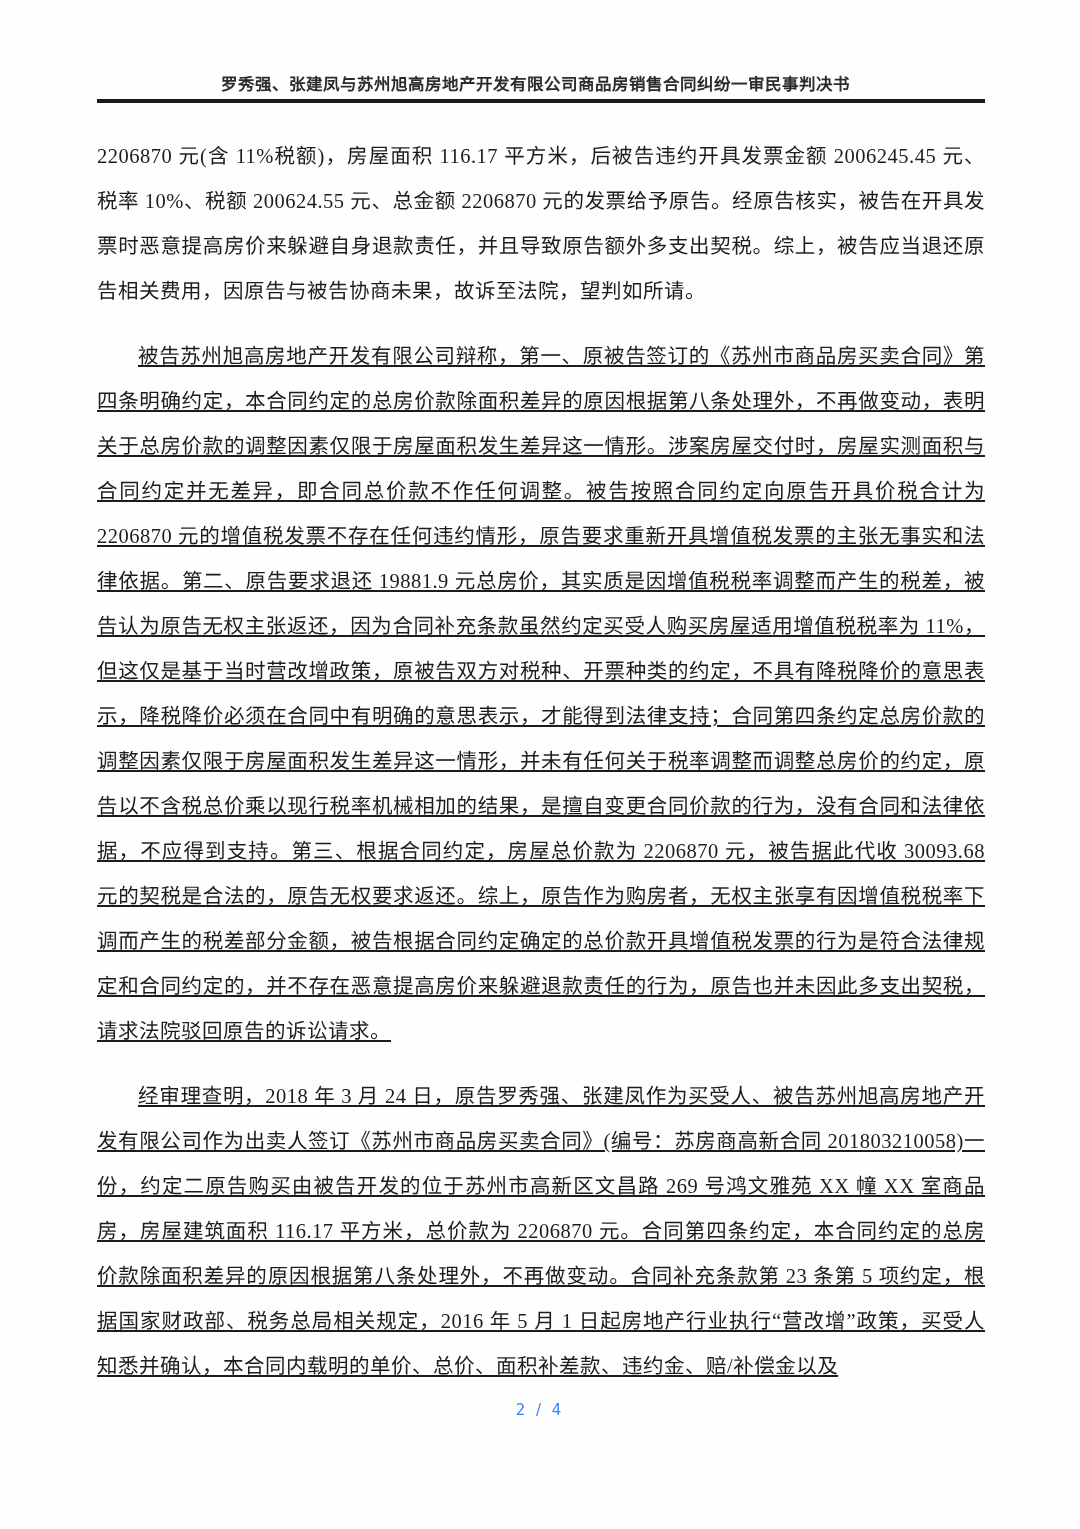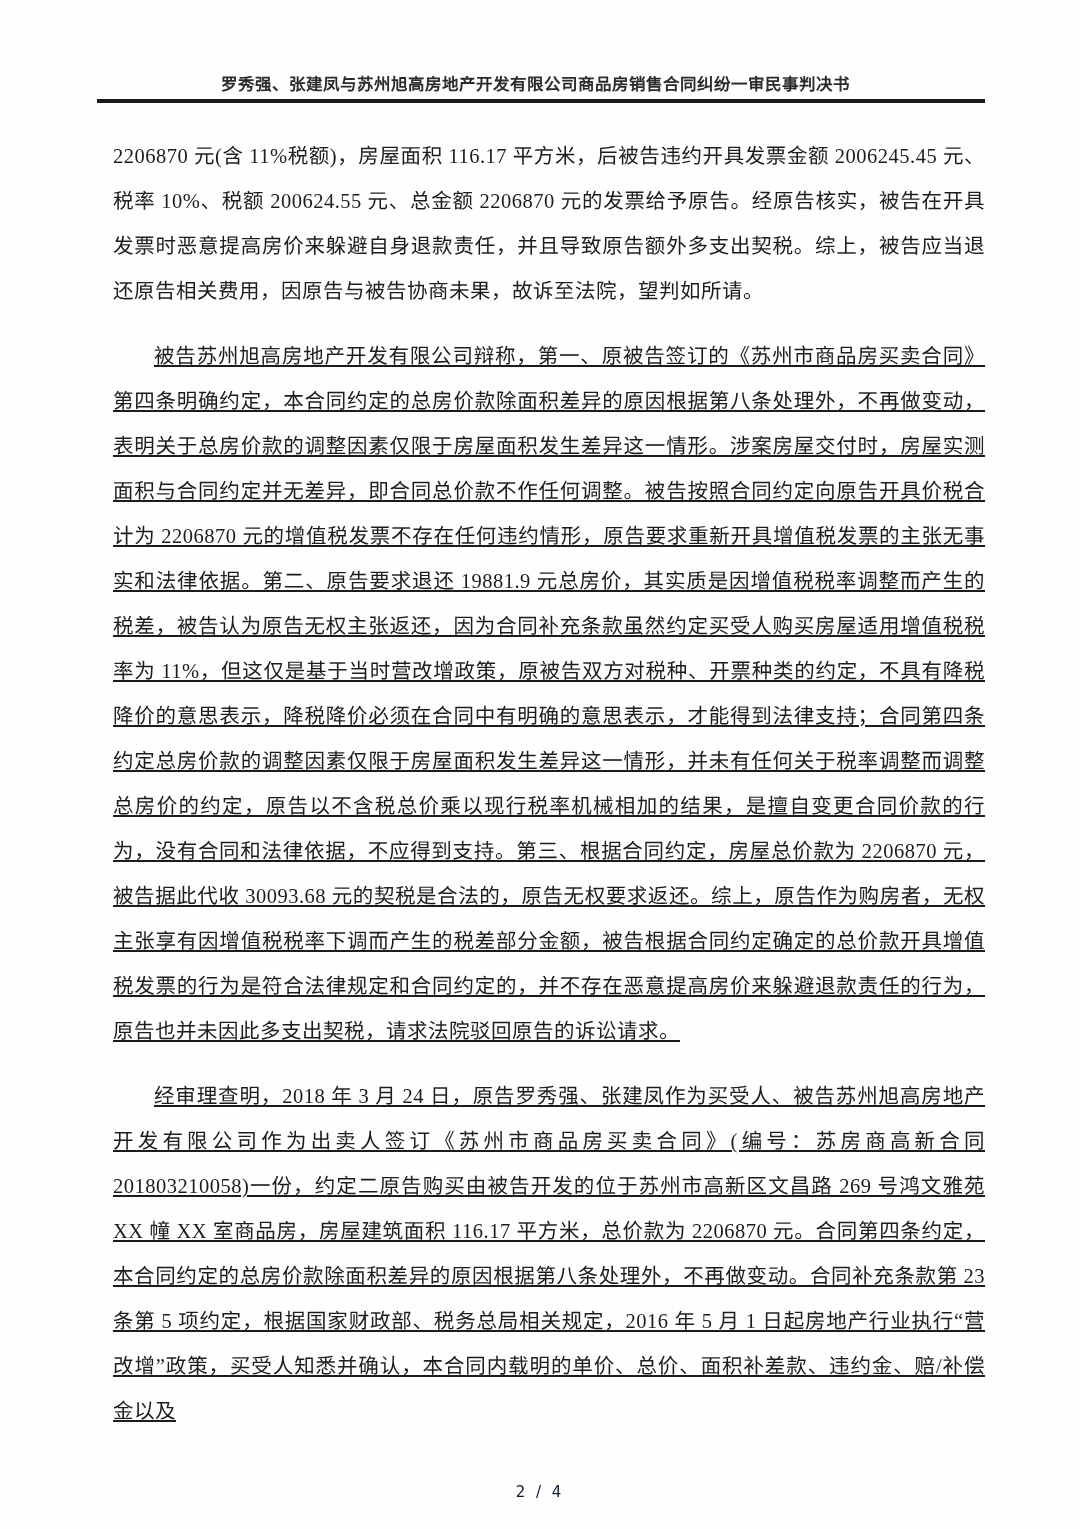--- a/index.html
+++ b/index.html
@@ -39,36 +39,36 @@
     position: absolute;
     top: 134px;
     left: 97px;
     right: 95px;
     font-size: 20.5px;
     line-height: 45px;
     text-align: justify;
     letter-spacing: 0.5px;
   }
   .content p {
-    margin: 0 0 20px 16px;
+    margin: 0 0 20px 0;
   }
   .content p.indent {
     text-indent: 2em;
     text-decoration: underline;
   }
   .footer {
     position: absolute;
-    top: 1483px;
+    top: 1401px;
     left: 0;
     right: 0;
     text-align: center;
     font-family: "DejaVu Sans", "Liberation Sans", sans-serif;
     font-size: 15px;
     letter-spacing: 3px;
-    color: #0f172a;
+    color: #3b82f6;
   }
 </style>
 </head>
 <body>
 
 <div class="page">
 
   <div class="header-title">罗秀强、张建凤与苏州旭高房地产开发有限公司商品房销售合同纠纷一审民事判决书</div>
 
   <div class="header-divider"></div>

